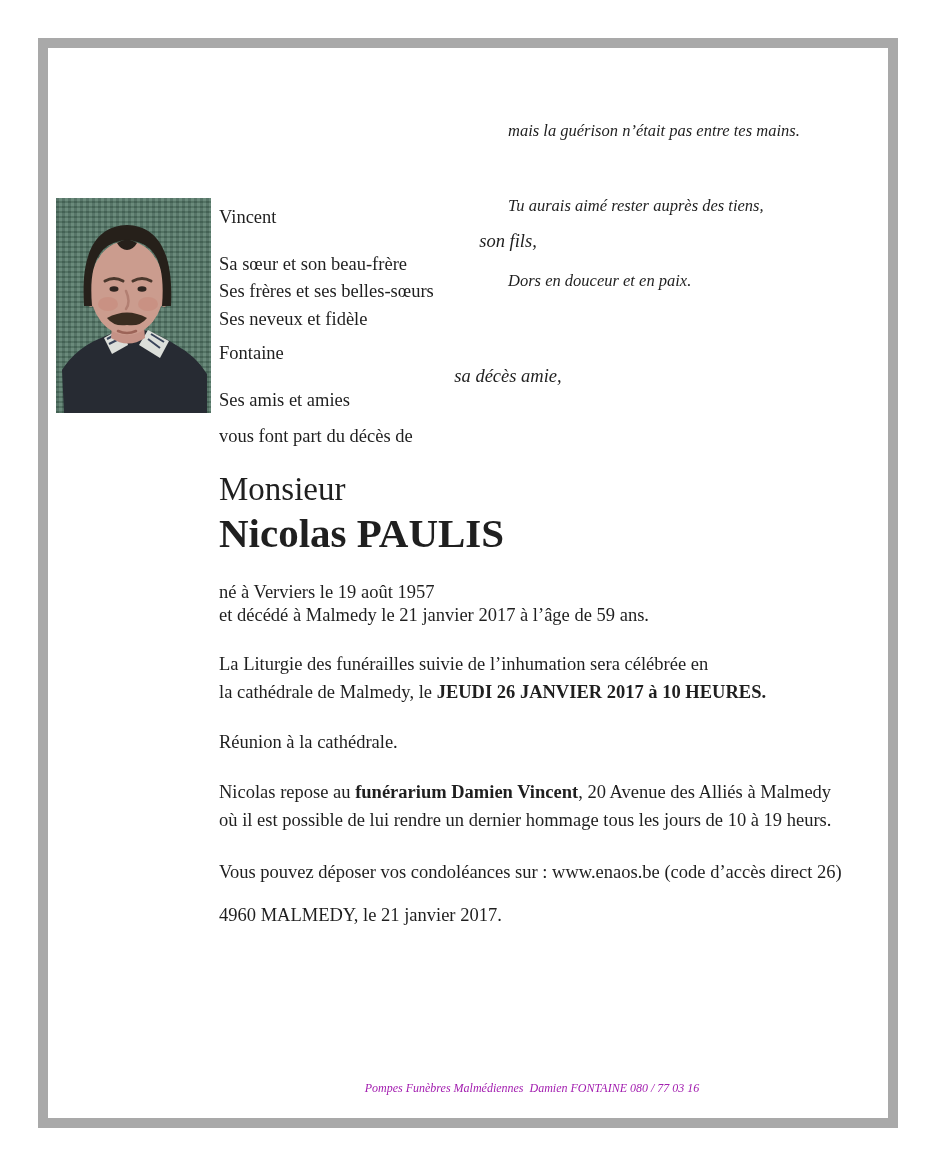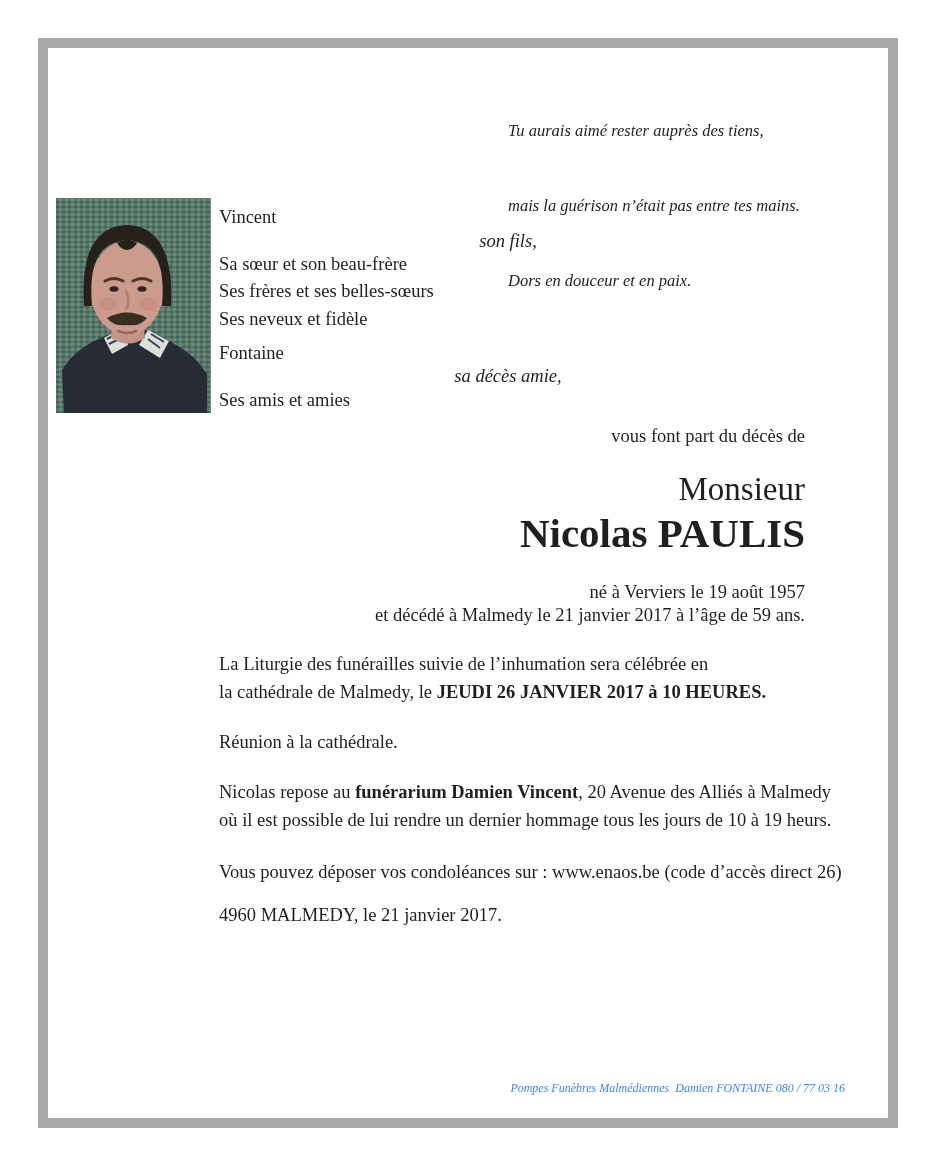--- a/index.html
+++ b/index.html
@@ -6,53 +6,53 @@
   .canvas{
     position:relative;width:937px;height:1167px;background:#ffffff;
     font-family:"Liberation Serif", serif;color:#1f1f1f;overflow:hidden;
   }
   .frame{
     position:absolute;left:38px;top:38px;width:860px;height:1090px;
     border:10px solid #a9a9a9;box-sizing:border-box;background:#ffffff;
   }
   .line{position:absolute;font-size:18.5px;white-space:pre;line-height:1.2;}
   .col-left{left:219px;}
-  .col-center{left:219px;width:586px;text-align:right;}
+  .col-center{left:219px;width:586px;text-align:left;}
   .col-right{left:219px;width:578px;text-align:center;}
   .italic{font-style:italic;}
   .bold{font-weight:bold;}
   .epitaph{
     position:absolute;left:508px;top:68px;font-size:16.5px;font-style:italic;
     line-height:25px;white-space:pre;
   }
   .title-line{font-size:33px;top:470px;}
   .name-line{font-size:41px;font-weight:bold;top:509px;}
   .footer{
-    position:absolute;left:219px;top:1081px;width:626px;text-align:right;
-    font-size:12px;font-style:italic;white-space:pre;color:#3b82f6;
+    position:absolute;left:219px;top:1081px;width:626px;text-align:center;
+    font-size:12px;font-style:italic;white-space:pre;color:#a21caf;
   }
   .photo{
     position:absolute;left:56px;top:198px;width:155px;height:215px;
     background-image:
       repeating-linear-gradient(0deg, rgba(20,40,30,0.18) 0 2px, rgba(255,255,255,0.05) 2px 5px),
       repeating-linear-gradient(90deg, #4e6e60 0 3px, #628474 3px 6px);
     overflow:hidden;
   }
   .photo svg{display:block;}
 </style>
 </head>
 <body>
 
 <div class="canvas">
 
   <div class="frame"></div>
 
   <div class="epitaph">
+    <div>mais la guérison n’était pas entre tes mains.</div>
     <div>Tu aurais aimé rester auprès des tiens,</div>
-    <div>mais la guérison n’était pas entre tes mains.</div>
     <div>Dors en douceur et en paix.</div>
   </div>
 
   <div class="photo">
     <svg width="155" height="215" viewBox="0 0 155 215">
 
       <path d="M8 215 L6 172 Q20 150 45 140 Q60 133 70 131 L84 131 Q102 135 120 147 Q140 158 151 176 L151 215 Z" fill="#272b33"></path>
 
       <path d="M48 140 L67 129 L72 147 L56 156 Z" fill="#dcdfda"></path>
       <path d="M92 132 L113 143 L104 160 L83 147 Z" fill="#dcdfda"></path>

